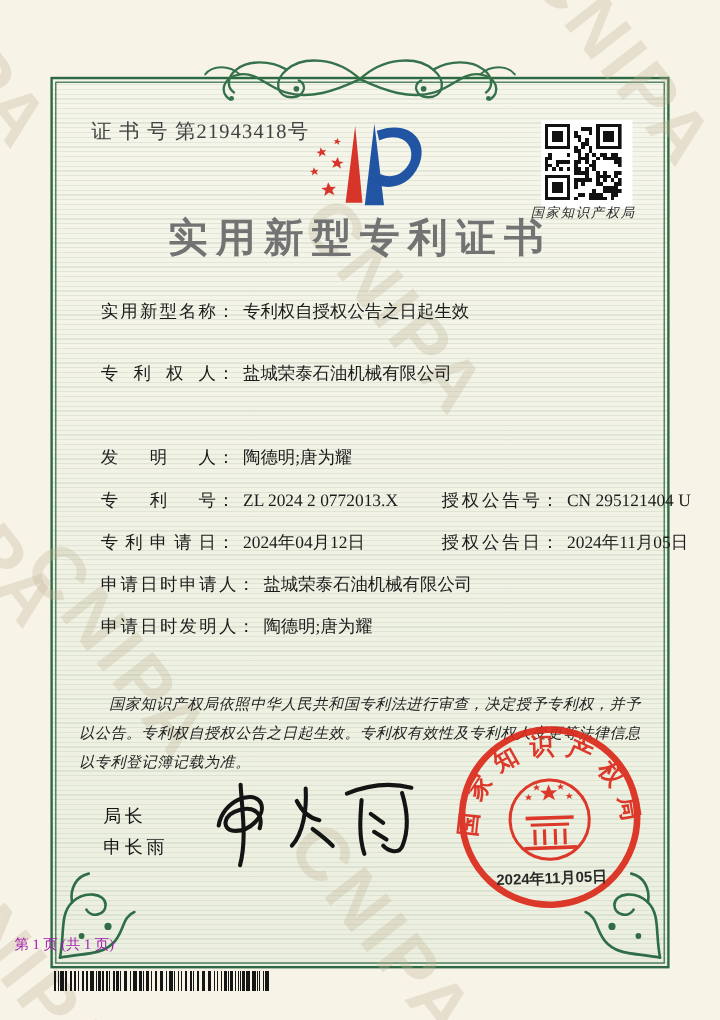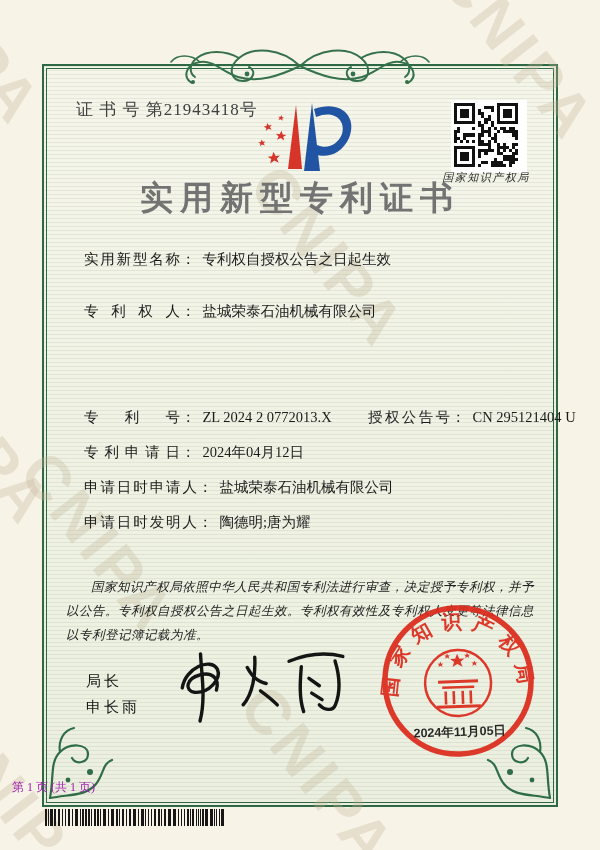--- a/index.html
+++ b/index.html
@@ -256,28 +256,34 @@
     <div class="qr-label">国家知识产权局</div>
 
     <div class="title">实用新型专利证书</div>
 
     <div class="row" style="top:250px">
       <span class="flabel w96">实用新型名称</span><span class="colon">：</span><span>专利权自授权公告之日起生效</span>
     </div>
     <div class="row" style="top:302px">
       <span class="flabel w96">专利权人</span><span class="colon">：</span><span>盐城荣泰石油机械有限公司</span>
     </div>
+    <div class="row" style="top:372px">
+      <span class="flabel w96">发明人</span><span class="colon">：</span><span>陶德明;唐为耀</span>
+    </div>
     <div class="row" style="top:408px">
       <span class="flabel w96">专利号</span><span class="colon">：</span><span>ZL 2024 2 0772013.X</span>
     </div>
     <div class="row rcol" style="top:408px">
       <span class="flabel w82">授权公告号</span><span class="colon">：</span><span>CN 295121404 U</span>
     </div>
     <div class="row" style="top:443px">
       <span class="flabel w96">专利申请日</span><span class="colon">：</span><span>2024年04月12日</span>
+    </div>
+    <div class="row rcol" style="top:443px">
+      <span class="flabel w82">授权公告日</span><span class="colon">：</span><span>2024年11月05日</span>
     </div>
     <div class="row" style="top:478px">
       <span class="flabel w112">申请日时申请人</span><span class="colon">：</span><span>盐城荣泰石油机械有限公司</span>
     </div>
     <div class="row" style="top:513px">
       <span class="flabel w112">申请日时发明人</span><span class="colon">：</span><span>陶德明;唐为耀</span>
     </div>
 
     <div class="decl">国家知识产权局依照中华人民共和国专利法进行审查，决定授予专利权，并予以公告。专利权自授权公告之日起生效。专利权有效性及专利权人变更等法律信息以专利登记簿记载为准。</div>
 

